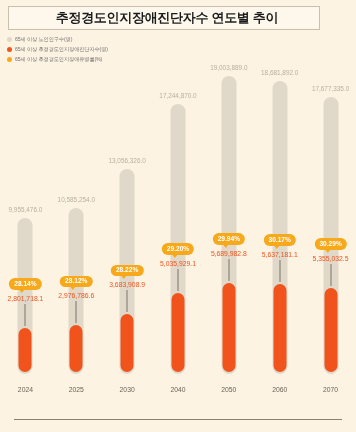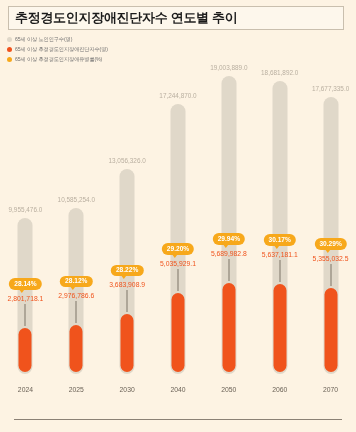--- a/index.html
+++ b/index.html
@@ -13,27 +13,28 @@
     font-family: "Liberation Sans", "DejaVu Sans", sans-serif;
     overflow: hidden;
     position: relative;
   }
 
   
   #title-bar {
     position: absolute;
     left: 8px;
     top: 6px;
-    width: 336px;
+    width: 312px;
     height: 24px;
     background: #fdf7ec;
     border: 1px solid #c9bfae;
     box-sizing: border-box;
     display: flex;
     align-items: center;
+    justify-content: center;
   }
   #title-text {
     font-size: 13px;
     font-weight: bold;
     color: #1b1b1b;
     padding-left: 6px;
     letter-spacing: -0.3px;
     white-space: nowrap;
   }
 

